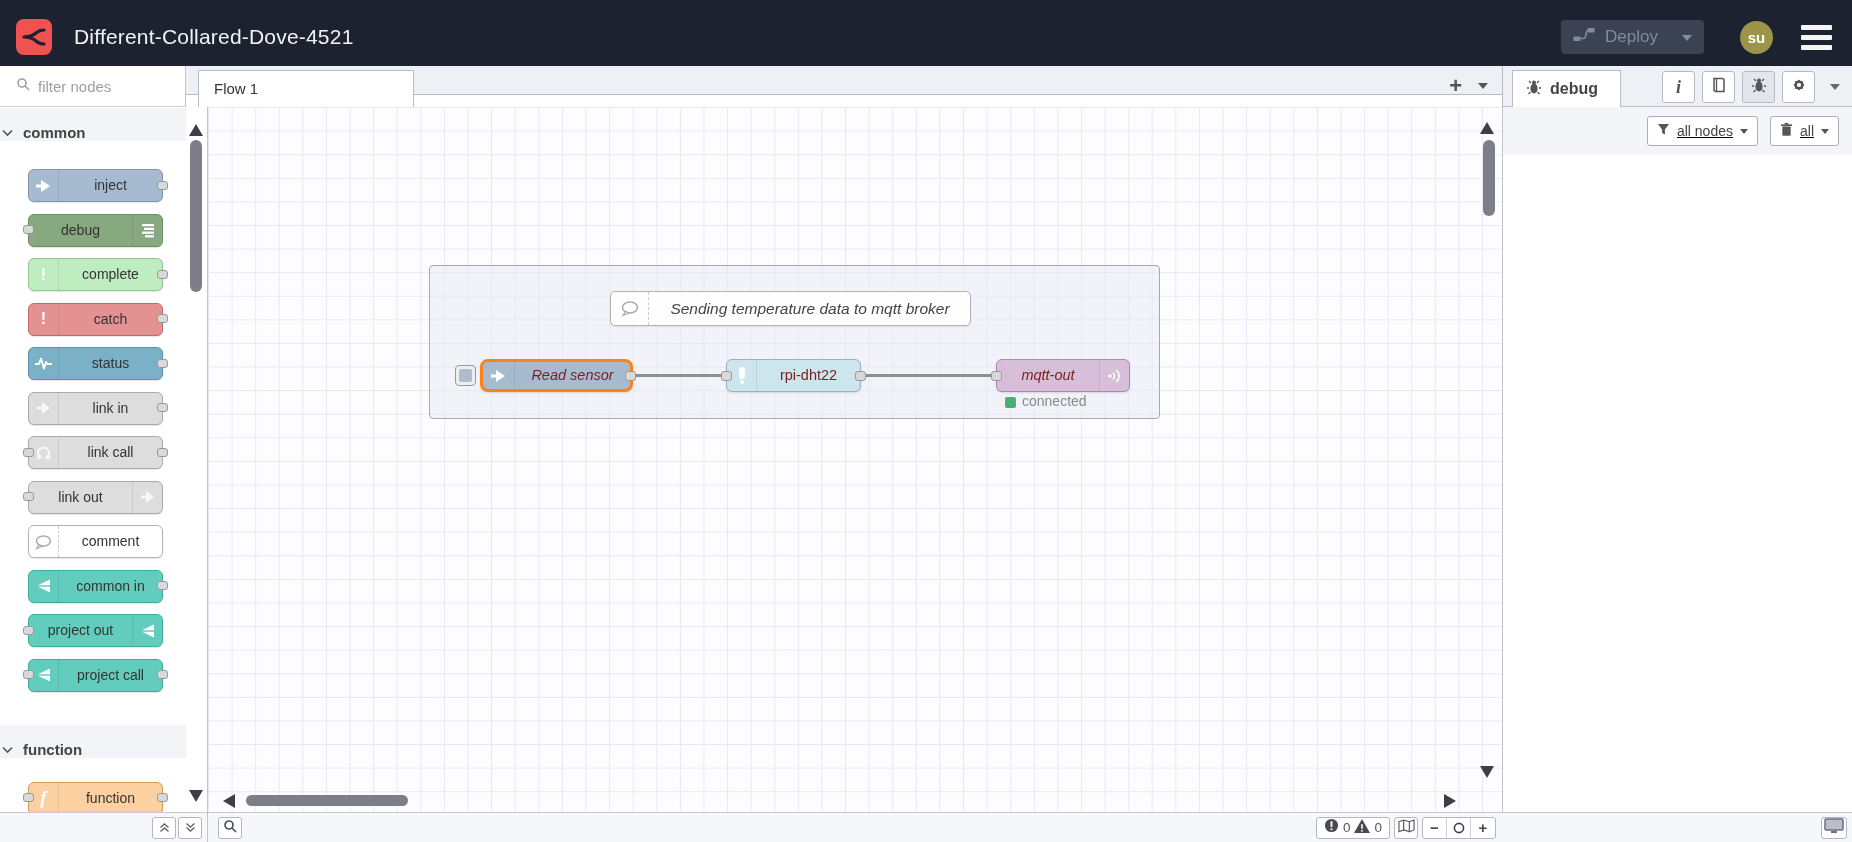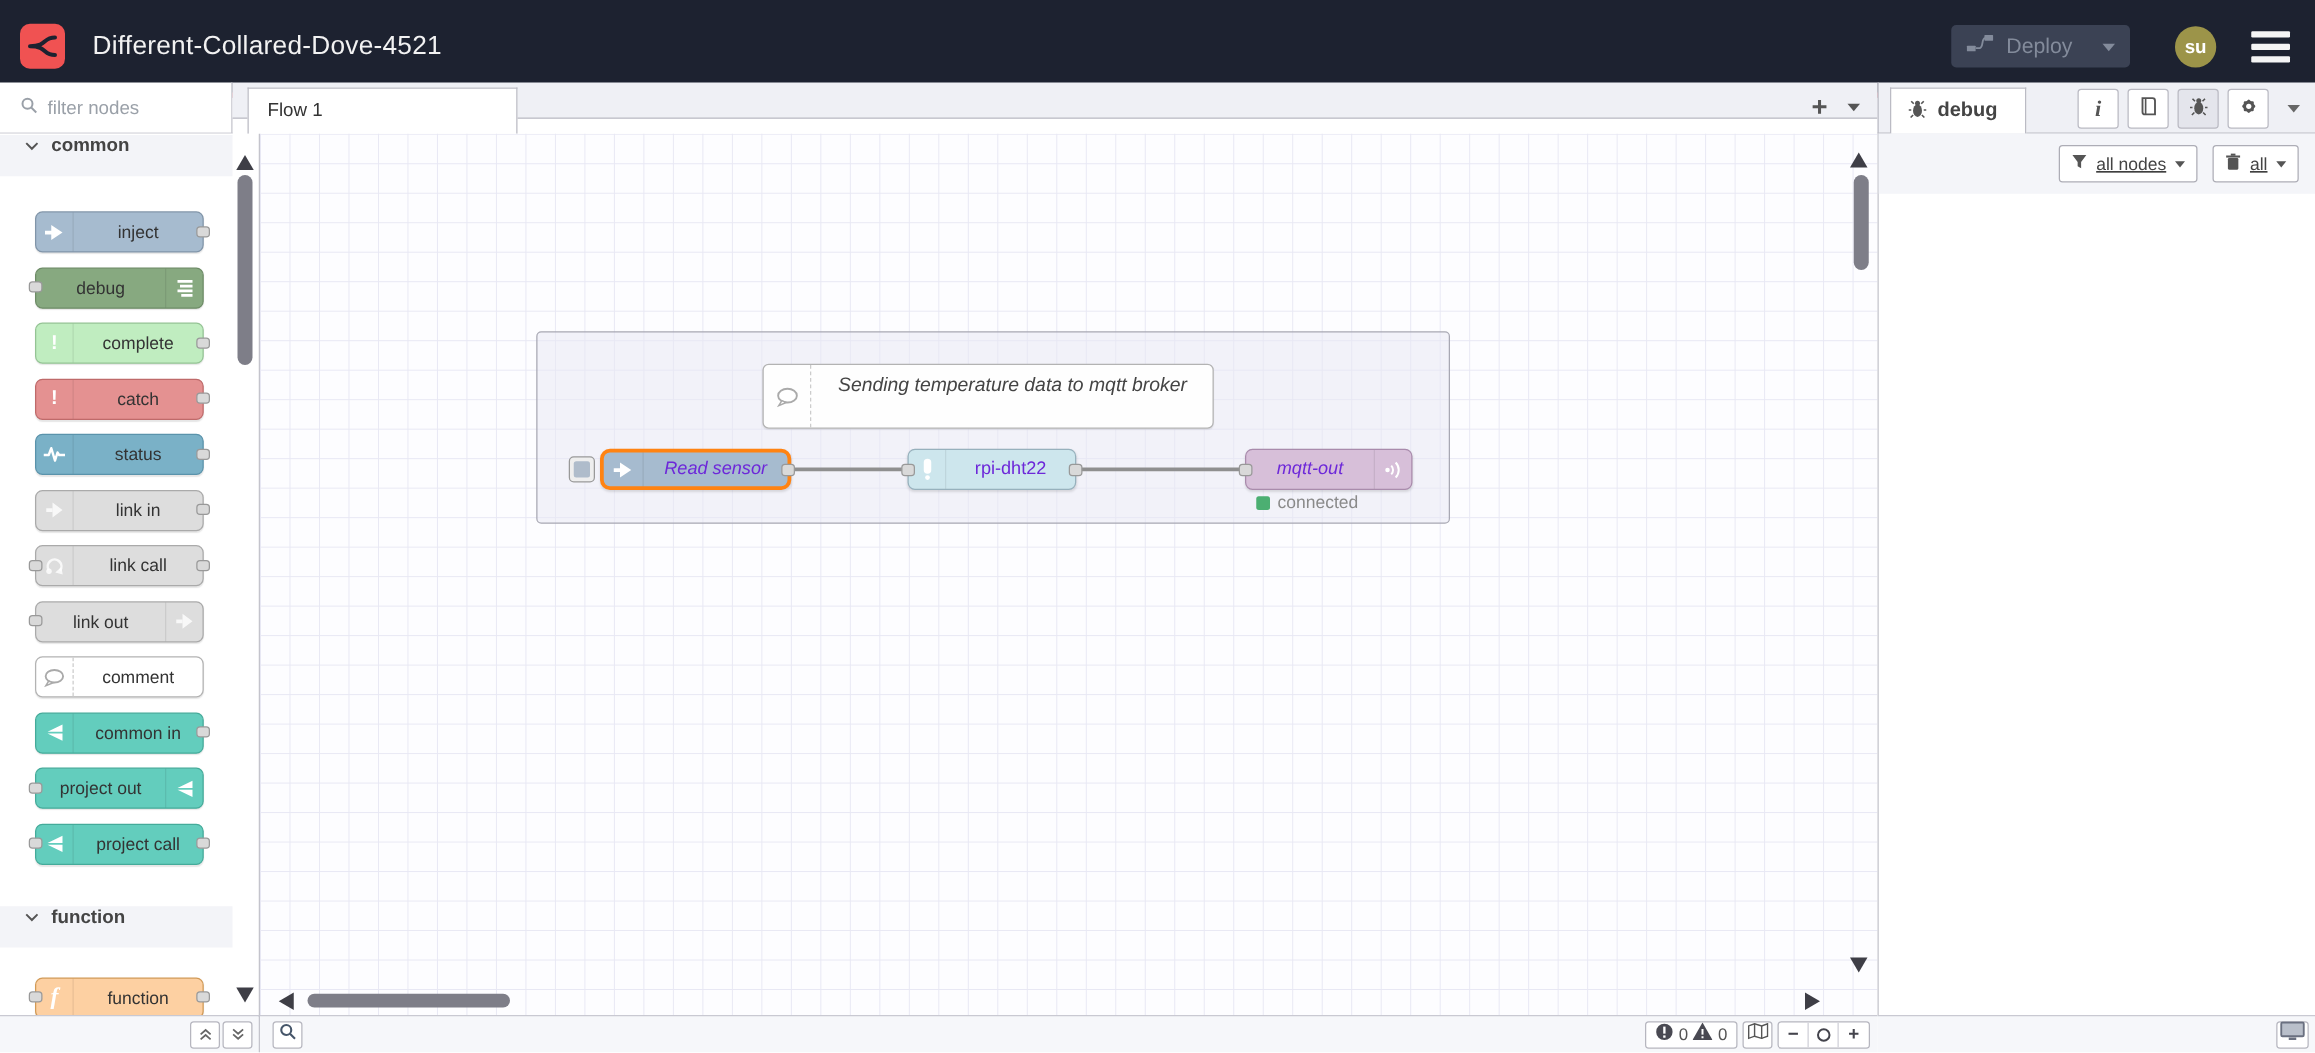--- a/index.html
+++ b/index.html
@@ -34,21 +34,21 @@
   .debug-tab span { font-size:16px; font-weight:bold; color:#444; }
   .side-icons { position:absolute; right:8px; top:5px; display:flex; align-items:center; gap:7px; }
   .icon-btn { width:33px; height:32px; background:#fff; border:1px solid #b9b9c2; border-radius:3px; display:flex; align-items:center; justify-content:center; cursor:pointer; }
   .icon-btn.active { background:#e4e5ec; }
   .info-i { font-family:"Liberation Serif",serif; font-weight:bold; font-style:italic; font-size:18px; color:#555; }
   .side-caret { border-top-color:#666; margin:5px 4px 0 8px; cursor:pointer; }
 
   
   #palette { position:absolute; left:0; top:107px; width:208px; height:705px; background:#fff; border-right:1px solid #c4c4cc; overflow:hidden; }
   #palette-content { position:absolute; left:0; top:0; width:186px; }
-  .pcat-header { height:33px; background:#f3f4f8; display:flex; align-items:flex-start; gap:10px; padding-left:20px; margin:1px 0 28px 0; cursor:pointer; }
+  .pcat-header { height:33px; background:#f3f4f8; display:flex; align-items:flex-end; gap:10px; padding-left:2px; margin:1px 0 28px 0; cursor:pointer; }
   .pcat:nth-child(2) .pcat-header { margin-top:33px; margin-bottom:24px; }
   .pcat-label { font-size:15px; font-weight:bold; color:#444; }
   .pnode { position:relative; width:135px; height:33px; margin:0 0 11.5px 28px; border-radius:6px; border:1px solid; cursor:move; box-shadow:0 1px 1px rgba(0,0,0,0.10); }
   .plabel { display:block; font-size:14px; color:#333; line-height:30px; text-align:center; white-space:nowrap; }
   .pnode.icon-left .plabel { margin-left:30px; }
   .pnode.icon-right .plabel { margin-right:30px; }
   .picon { position:absolute; top:0; bottom:0; width:30px; display:flex; align-items:center; justify-content:center; }
   .pnode.icon-left .picon { left:0; border-right:1px solid rgba(0,0,0,0.08); }
   .pnode.icon-right .picon { right:0; border-left:1px solid rgba(0,0,0,0.08); }
   .pnode.comment-node .picon { border-right:1px dashed #ccc; }
@@ -59,28 +59,28 @@
   
   .pscroll-up { position:absolute; left:189px; top:10px; width:0; height:0; border:7px solid transparent; border-bottom:12px solid #3e3e46; cursor:pointer; }
   .pscroll-thumb { position:absolute; left:190px; top:33px; width:12px; height:152px; background:#7e7e88; border-radius:6px; cursor:pointer; }
   .pscroll-down { position:absolute; left:189px; top:683px; width:0; height:0; border:7px solid transparent; border-top:12px solid #3e3e46; cursor:pointer; }
 
   
   #canvas { position:absolute; left:208px; top:107px; width:1294px; height:705px; background:#fdfdff;
     background-image:linear-gradient(to right,#e8e8f4 1px,transparent 1px),linear-gradient(to bottom,#e8e8f4 1px,transparent 1px);
     background-size:23.6px 23.6px; overflow:hidden; }
   .group-box { position:absolute; left:221px; top:158px; width:731px; height:154px; border:1px solid #a8a8b3; border-radius:4px; background:rgba(231,231,243,0.5); }
-  .comment-node-canvas { position:absolute; left:402px; top:184px; width:361px; height:52px; background:#fefefe; border:1px solid #b3b3b3; border-radius:5px; box-shadow:0 1px 1px rgba(0,0,0,0.08); cursor:move; }
+  .comment-node-canvas { position:absolute; left:402px; top:184px; width:361px; height:35px; background:#fefefe; border:1px solid #b3b3b3; border-radius:5px; box-shadow:0 1px 1px rgba(0,0,0,0.08); cursor:move; }
   .comment-icon-sect { position:absolute; left:0; top:0; bottom:0; width:38px; border-right:1px dashed #ccc; display:flex; align-items:center; justify-content:center; }
   .comment-text { display:block; margin-left:39px; line-height:33px; text-align:center; font-size:15.5px; font-style:italic; color:#444; white-space:nowrap; }
   .wire { position:absolute; height:3px; background:#8f8f8f; top:267px; }
   .inject-btn { position:absolute; left:247px; top:258px; width:21px; height:21px; background:#eee; border:1px solid #999; border-radius:4px; cursor:pointer; display:flex; align-items:center; justify-content:center; }
   .inject-btn i { display:block; width:13px; height:13px; background:#afbccb; border-radius:2px; }
   .cnode { position:absolute; height:33px; border-radius:6px; border:1px solid; cursor:move; box-shadow:0 1px 2px rgba(0,0,0,0.12); }
-  .cnode .clabel { display:block; font-size:14.5px; color:#6d28d9; text-align:center; white-space:nowrap; }
+  .cnode .clabel { display:block; font-size:14.5px; color:#7f1d1d; text-align:center; white-space:nowrap; }
   .node-read { left:272px; top:252px; width:153px; background:#a6bbcf; border:3px solid #ff8312; border-radius:8px; }
   .node-read .clabel { line-height:27px; margin-left:32px; font-style:italic; }
   .node-read .nicon { position:absolute; left:0; top:0; bottom:0; width:32px; border-right:1px solid rgba(0,0,0,0.08); display:flex; align-items:center; justify-content:center; }
   .node-rpi { left:518px; top:252px; width:135px; background:#cde6ed; border-color:#97b1bd; }
   .node-rpi .clabel { line-height:31px; margin-left:30px; }
   .node-rpi .nicon { position:absolute; left:0; top:0; bottom:0; width:30px; border-right:1px solid rgba(0,0,0,0.07); display:flex; align-items:center; justify-content:center; }
   .node-mqtt { left:788px; top:252px; width:134px; background:#d7bfd9; border-color:#a98bac; }
   .node-mqtt .clabel { line-height:31px; margin-right:30px; font-style:italic; }
   .node-mqtt .nicon { position:absolute; right:0; top:0; bottom:0; width:30px; border-left:1px solid rgba(0,0,0,0.08); display:flex; align-items:center; justify-content:center; }
   .cport { position:absolute; width:11px; height:10px; background:#d9d9d9; border:1px solid #999; border-radius:3px; top:50%; margin-top:-5px; cursor:crosshair; }

